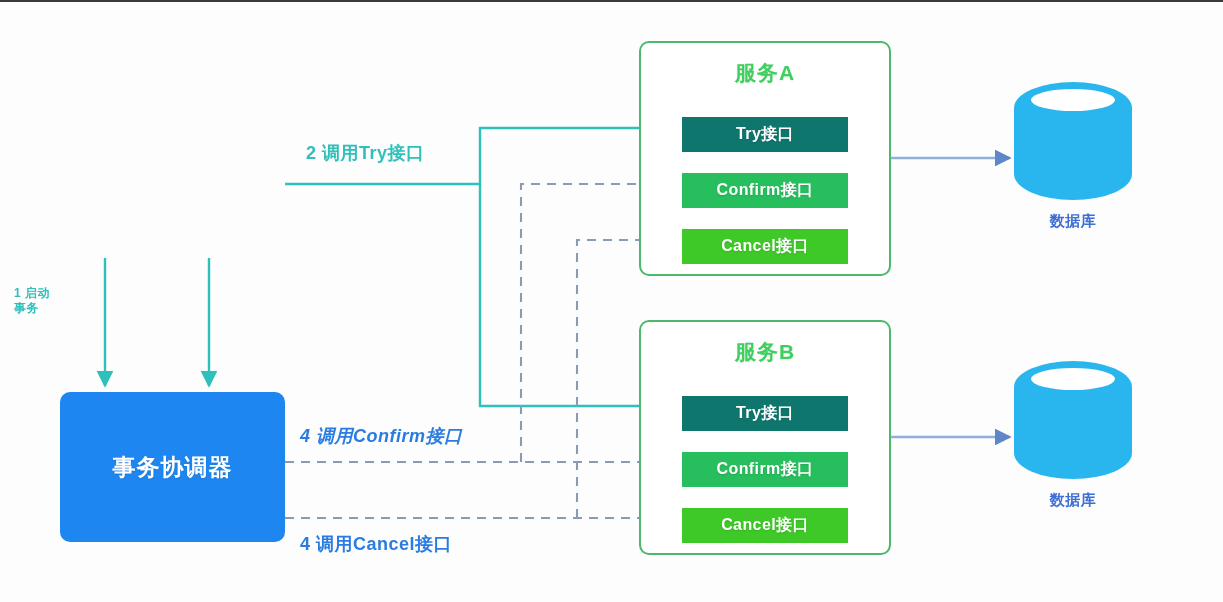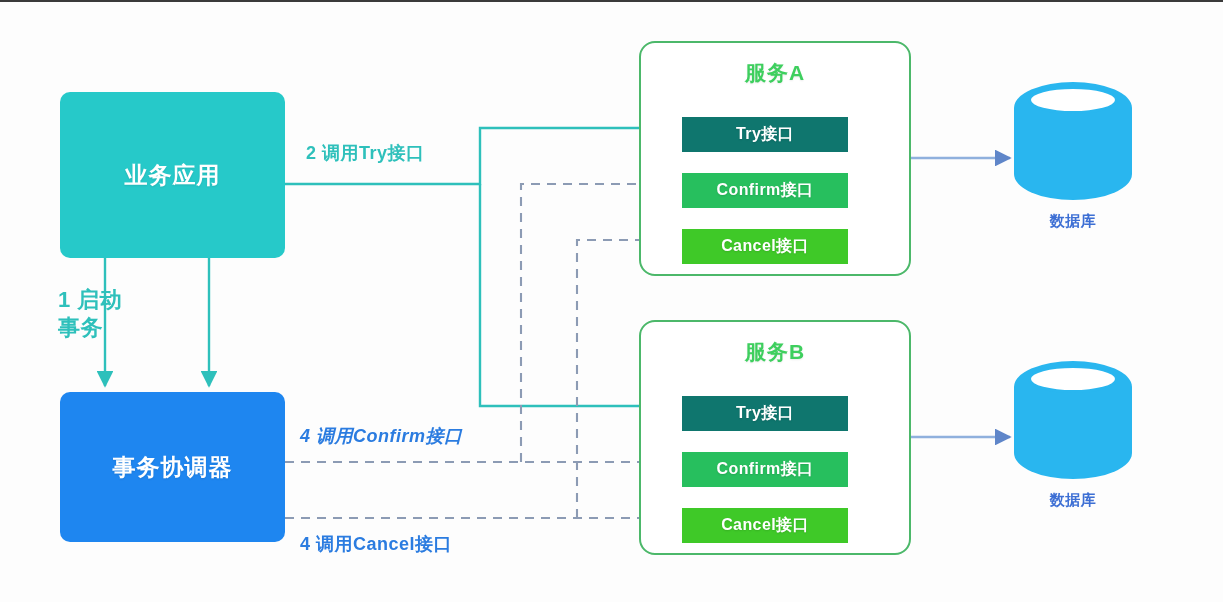--- a/index.html
+++ b/index.html
@@ -44,23 +44,22 @@
     left: 60px; top: 392px;
     width: 225px; height: 150px;
     background: #1e86f0;
     font-size: 23px;
   }
 
   
   .service-panel {
     position: absolute;
     border: 2.5px solid #4cb86a;
-    border-radius: 16px;
+    border-radius: 10px;
     background: #ffffff;
-    padding-left: 20px;
   }
   #service-a { left: 639px; top: 41px; width: 248px; height: 231px; }
   #service-b { left: 639px; top: 320px; width: 248px; height: 231px; }
 
   .service-title {
     position: absolute;
     left: 0; right: 0; top: 16px;
     text-align: center;
     color: #3ecf5e;
     font-size: 21px;
@@ -119,21 +118,21 @@
   .edge-label {
     position: absolute;
     font-weight: bold;
     letter-spacing: 0.5px;
     white-space: pre-line;
     line-height: 1.28;
   }
   .edge-label.teal { color: #2ec0bb; }
   .edge-label.blue { color: #2b7ce0; }
 
-  #lbl-start   { left: 14px;  top: 286px; font-size: 22px; margin-left: 44px; }
+  #lbl-start   { left: 14px;  top: 286px; font-size: 12px; }
   #lbl-commit  { left: 222px; top: 286px; font-size: 17px; }
   #lbl-try     { left: 306px; top: 142px; font-size: 18px; }
   #lbl-confirm { left: 300px; top: 425px; font-size: 18px; font-style: italic; }
   #lbl-cancel  { left: 300px; top: 533px; font-size: 18px; }
 
   
   #wires {
     position: absolute;
     left: 0; top: 0;
     width: 1223px; height: 602px;
@@ -174,23 +173,20 @@
 
     <path d="M 285 518 L 661 518" fill="none" stroke="#8c9bb4" stroke-width="2.1" stroke-dasharray="9 7" marker-end="url(#ah-blue)"></path>
 
     <path d="M 577 518 L 577 240 L 661 240" fill="none" stroke="#8c9bb4" stroke-width="2.1" stroke-dasharray="9 7" marker-end="url(#ah-blue)"></path>
 
     <path d="M 889 158 L 1010 158" fill="none" stroke="#8fb0dd" stroke-width="2.4" marker-end="url(#ah-dbblue)"></path>
 
     <path d="M 889 437 L 1010 437" fill="none" stroke="#8fb0dd" stroke-width="2.4" marker-end="url(#ah-dbblue)"></path>
   </svg>
 
-  <div class="procbox" id="app-box">
-    <span>业务应用</span>
-  </div>
 
   <div class="procbox" id="coord-box">
     <span>事务协调器</span>
   </div>
 
   <div class="service-panel" id="service-a">
     <div class="service-title">服务A</div>
     <div class="iface i0">Try接口</div>
     <div class="iface i1">Confirm接口</div>
     <div class="iface i2">Cancel接口</div>

